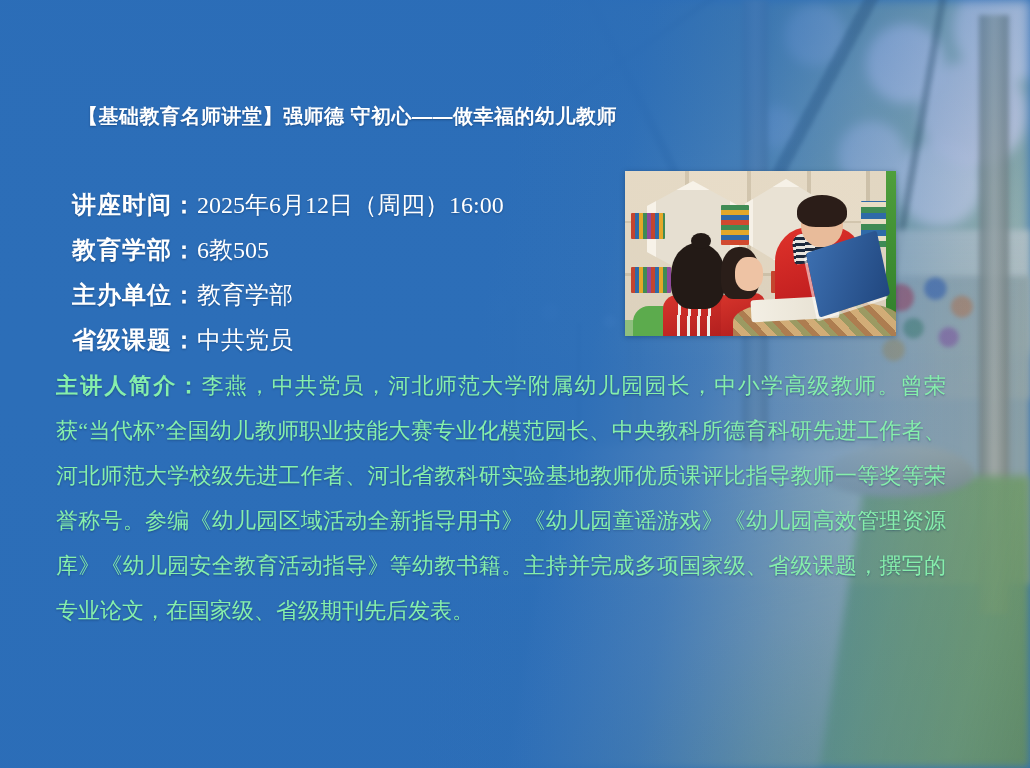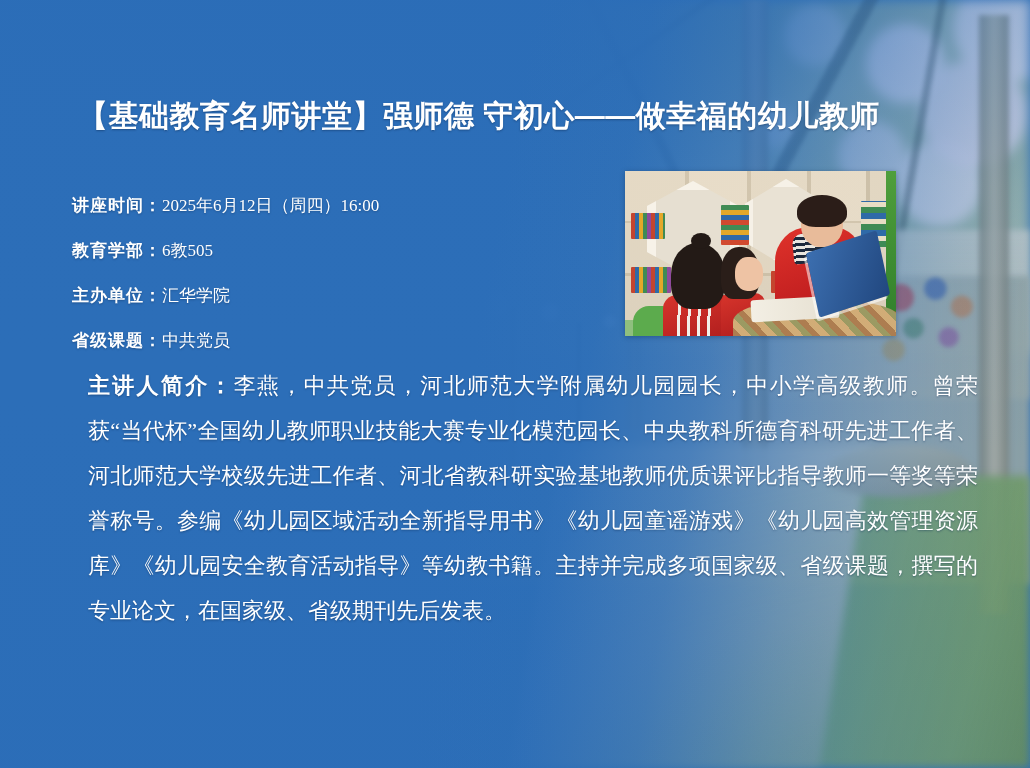--- a/index.html
+++ b/index.html
@@ -192,21 +192,21 @@
     z-index: 5;
   }
 
   .title {
     position: absolute;
     left: 78px;
     top: 96px;
     width: 900px;
     font-family: "Liberation Sans", "DejaVu Sans", sans-serif;
     font-weight: bold;
-    font-size: 30px;
+    font-size: 20px;
     line-height: 40px;
     color: #ffffff;
     letter-spacing: .5px;
     text-shadow: 0 1px 2px rgba(10,40,80,.45);
     white-space: nowrap;
   }
 
   .photo {
     position: absolute;
     left: 625px;
@@ -390,43 +390,43 @@
   }
 
   .info {
     position: absolute;
     left: 72px;
     top: 183px;
     width: 540px;
   }
   .info-line {
     font-family: "Liberation Serif", "DejaVu Serif", serif;
-    font-size: 17px;
+    font-size: 24px;
     line-height: 45px;
     color: #ffffff;
     white-space: nowrap;
     text-shadow: 0 1px 2px rgba(10,40,80,.4);
   }
   .info-label {
     font-weight: bold;
     letter-spacing: 1px;
   }
   .info-value {
     font-weight: normal;
   }
 
   .bio {
     position: absolute;
-    left: 88px;
+    left: 56px;
     top: 363px;
     width: 890px;
     font-family: "Liberation Serif", "DejaVu Serif", serif;
     font-size: 22px;
     line-height: 45px;
-    color: #ffffff;
+    color: #86efac;
     text-align: justify;
     text-justify: inter-character;
     text-shadow: 0 1px 2px rgba(10,40,80,.45);
   }
   .bio-label {
     font-weight: bold;
     letter-spacing: 1px;
   }
 </style>
 </head>
@@ -490,21 +490,21 @@
     </div>
 
     <div class="info">
       <div class="info-line">
         <span class="info-label">讲座时间：</span><span class="info-value">2025年6月12日（周四）16:00</span>
       </div>
       <div class="info-line">
         <span class="info-label">教育学部：</span><span class="info-value">6教505</span>
       </div>
       <div class="info-line">
-        <span class="info-label">主办单位：</span><span class="info-value">汇华学院</span>
+        <span class="info-label">主办单位：</span><span class="info-value">教育学部</span>
       </div>
       <div class="info-line">
         <span class="info-label">省级课题：</span><span class="info-value">中共党员</span>
       </div>
     </div>
 
     <div class="bio"><span class="bio-label">主讲人简介：</span><span>李燕，中共党员，河北师范大学附属幼儿园园长，中小学高级教师。曾荣获“当代杯”全国幼儿教师职业技能大赛专业化模范园长、中央教科所德育科研先进工作者、河北师范大学校级先进工作者、河北省教科研实验基地教师优质课评比指导教师一等奖等荣誉称号。参编《幼儿园区域活动全新指导用书》《幼儿园童谣游戏》《幼儿园高效管理资源库》《幼儿园安全教育活动指导》等幼教书籍。主持并完成多项国家级、省级课题，撰写的专业论文，在国家级、省级期刊先后发表。</span></div>
 
   </div>
 </div>

